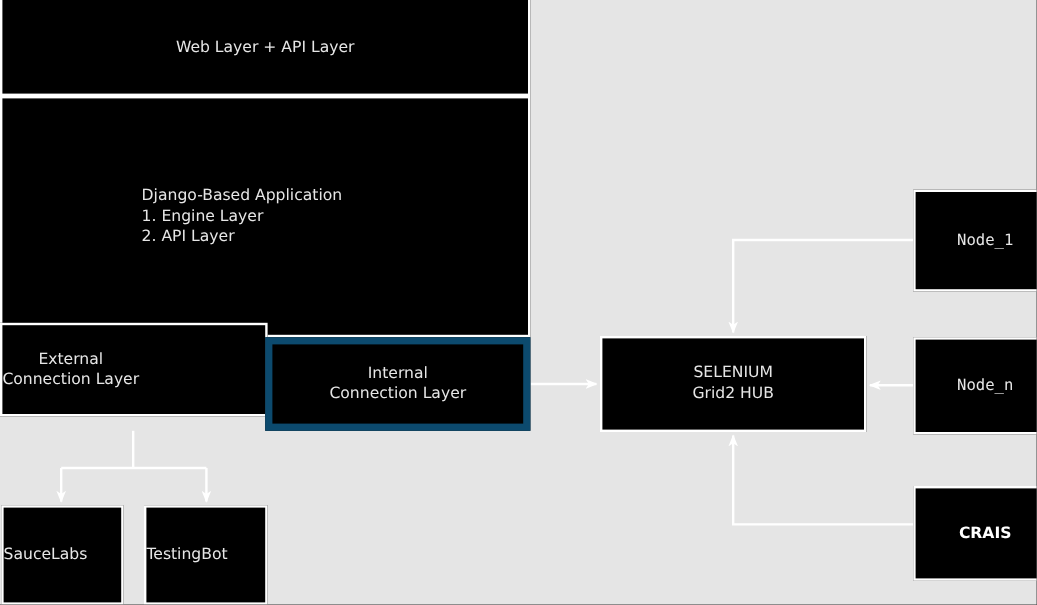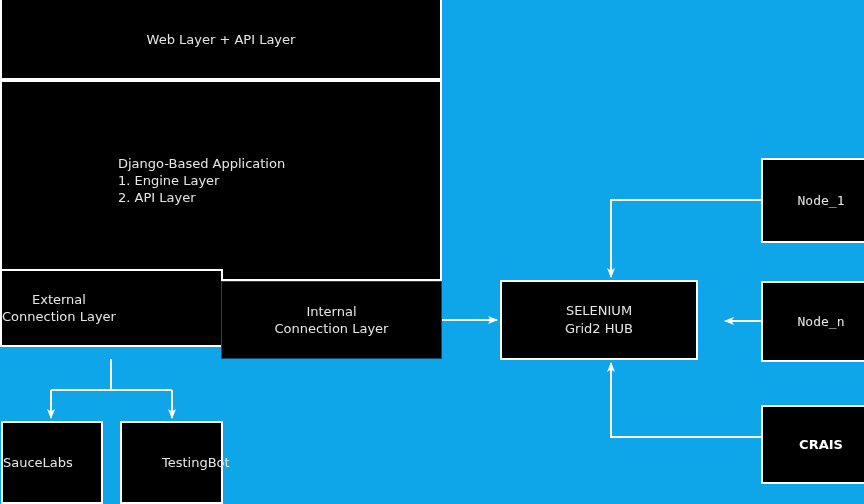--- a/index.html
+++ b/index.html
@@ -4,21 +4,21 @@
 <style>
   html, body {
     margin: 0;
     padding: 0;
     background: #000000;
   }
   #canvas {
     position: relative;
     width: 864px;
     height: 504px;
-    background: #0ea5e9;
+    background: #e5e5e5;
     overflow: hidden;
     font-family: "DejaVu Sans", sans-serif;
   }
   
   .panel {
     position: absolute;
     box-sizing: border-box;
     background: #000000;
     color: #e6e6e6;
     font-size: 13px;
@@ -39,37 +39,37 @@
     text-align: left;
   }
   .panel-ext {
     left: 0px; top: 269px; width: 223px; height: 78px;
     border: 2px solid #ffffff;
     display: flex; align-items: center; 
     text-align: center; white-space: pre-line;
   }
   .panel-int {
     left: 221px; top: 281px; width: 221px; height: 78px;
-    border: 1px solid #0c4a6e;
+    border: 6px solid #0c4a6e;
     display: flex; align-items: center; justify-content: center;
     text-align: center; white-space: pre-line;
   }
   .node-box {
     position: absolute;
     border: 2px solid #ffffff;
     box-sizing: border-box;
     background: #000000;
     display: flex; align-items: center; justify-content: center;
     color: #e6e6e6;
     font-family: "DejaVu Sans Mono", monospace;
     font-size: 13px;
   }
   .hub-box {
     position: absolute;
-    left: 500px; top: 280px; width: 198px; height: 80px;
+    left: 500px; top: 280px; width: 222px; height: 80px;
     border: 2px solid #ffffff;
     box-sizing: border-box;
     background: #000000;
     display: flex; align-items: center; justify-content: center;
     color: #e6e6e6;
     font-size: 13px; line-height: 18px;
     text-align: center; white-space: pre-line;
   }
   .leaf-box {
     position: absolute;
@@ -141,21 +141,21 @@
 
   <div class="panel panel-int">
     <span>Internal
 Connection Layer</span>
   </div>
 
   <div class="leaf-box" style="left:1px; top:421px; width:102px; height:83px;">
     <span>SauceLabs</span>
   </div>
 
-  <div class="leaf-box" style="left:120px; top:421px; width:103px; height:83px;padding-left:40px;">
+  <div class="leaf-box" style="left:120px; top:421px; width:103px; height:83px;">
     <span>TestingBot</span>
   </div>
 
   <div class="hub-box">
     <span>SELENIUM
 Grid2 HUB</span>
   </div>
 
   <div class="node-box" style="left:761px; top:158px; width:120px; height:85px;">
     <span>Node_1</span>

